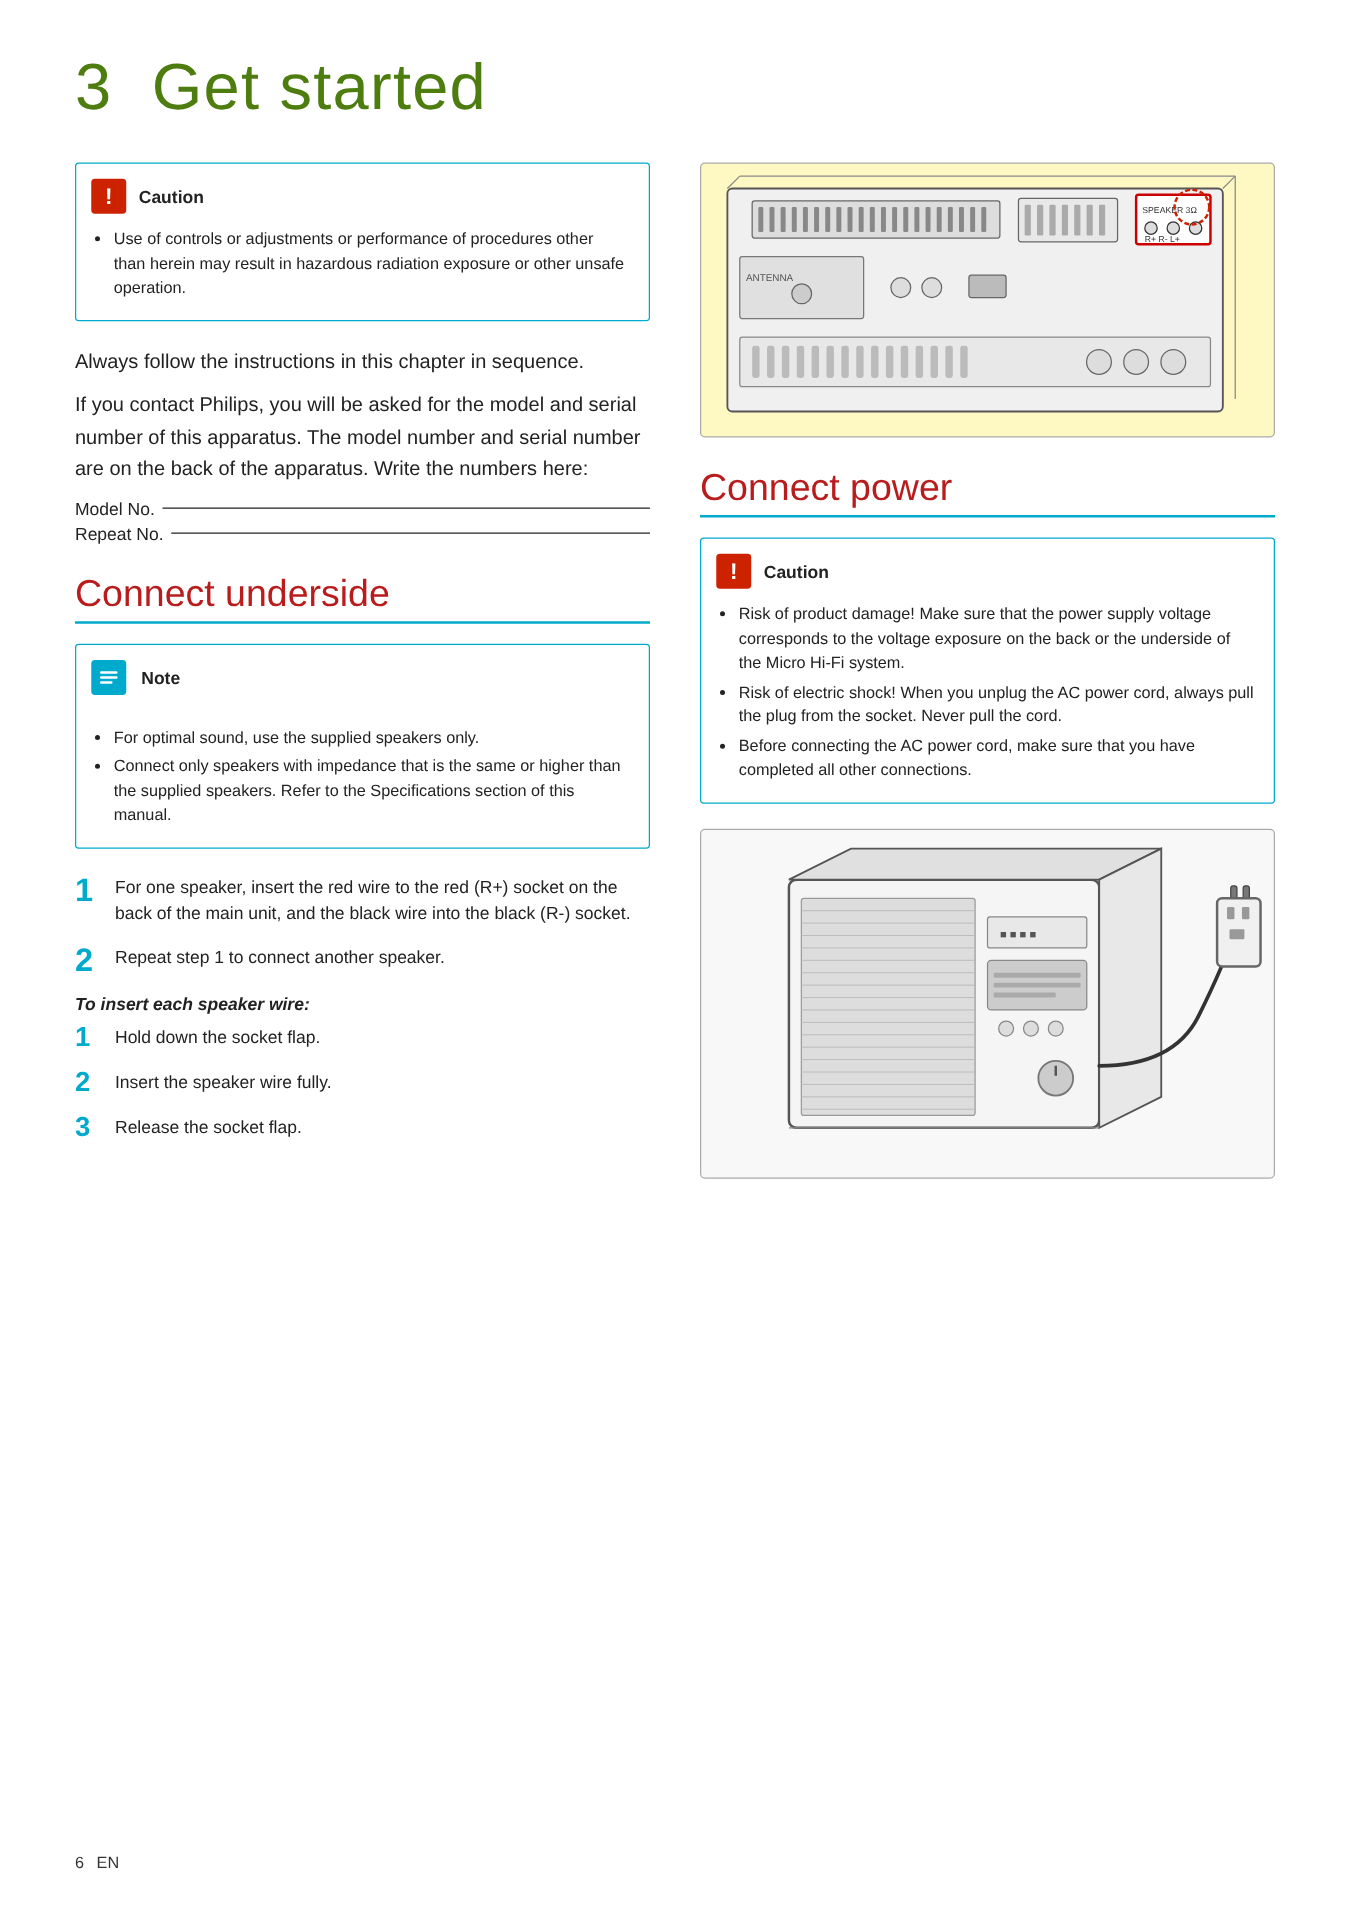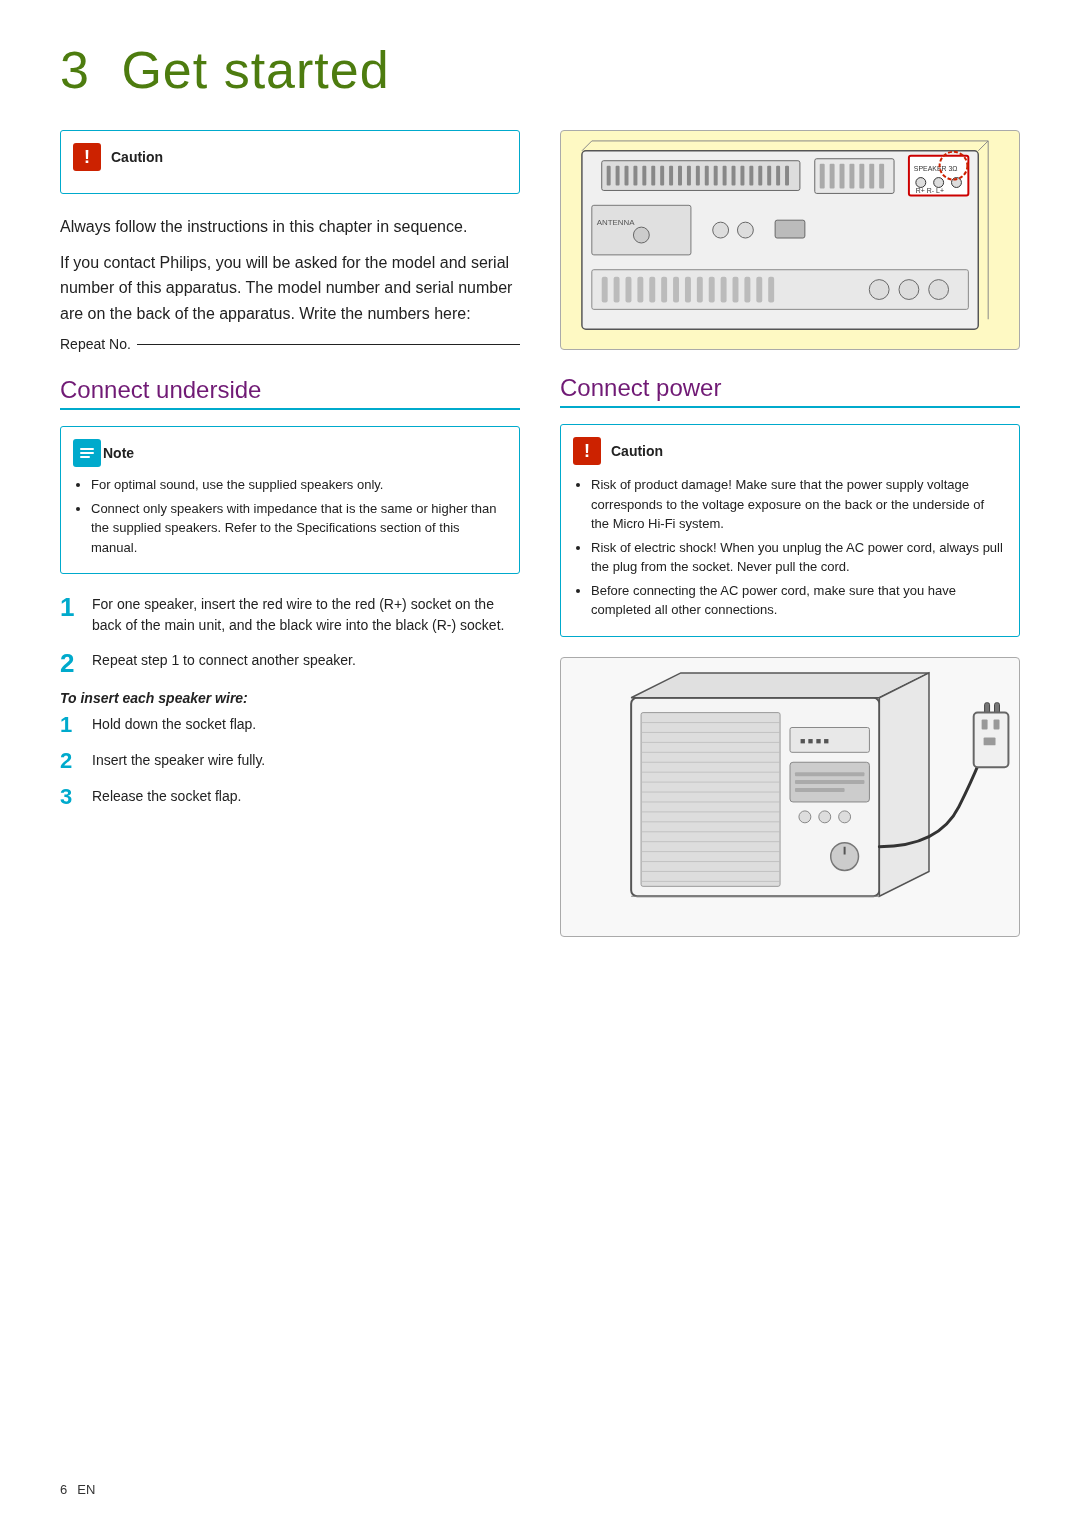--- a/index.html
+++ b/index.html
@@ -91,22 +91,22 @@
     .note-box {
       border: 1.5px solid #00aacc;
       border-radius: 3px;
       padding: 12px 16px 12px 12px;
       margin-bottom: 20px;
     }
 
     .note-header {
       display: flex;
       align-items: center;
-      gap: 2px;
-      margin-bottom: 8px;
+      gap: 12px;
+      margin-bottom: 24px;
       font-weight: bold;
       font-size: 14px;
     }
 
     .note-icon {
       display: flex;
       align-items: center;
       justify-content: center;
       width: 28px;
       height: 28px;
@@ -145,23 +145,23 @@
       font-size: 14px;
     }
 
     .fill-line-underline {
       flex: 1;
       border-bottom: 1px solid #222;
     }
 
     
     .section-heading {
-      font-size: 24px;
+      font-size: 30px;
       font-weight: 300;
-      color: #701a75;
+      color: #b91c1c;
       margin-bottom: 16px;
       margin-top: 24px;
       padding-bottom: 4px;
       border-bottom: 2px solid #00aacc;
     }
 
     
     .step-list {
       margin-bottom: 14px;
     }
@@ -252,25 +252,32 @@
 
 <div class="two-column">
 
   <div class="left-col">
 
     <div class="caution-box">
       <div class="caution-header">
         <div class="caution-icon">!</div>
         <span>Caution</span>
       </div>
+      <ul>
+        <li>Use of controls or adjustments or performance of procedures other than herein may result in hazardous radiation exposure or other unsafe operation.</li>
+      </ul>
     </div>
 
     <p class="body-text">Always follow the instructions in this chapter in sequence.</p>
     <p class="body-text">If you contact Philips, you will be asked for the model and serial number of this apparatus. The model number and serial number are on the back of the apparatus. Write the numbers here:</p>
 
+    <div class="fill-line">
+      <span>Model No.</span>
+      <div class="fill-line-underline"></div>
+    </div>
     <div class="fill-line">
       <span>Repeat No.</span>
       <div class="fill-line-underline"></div>
     </div>
 
     <h2 class="section-heading">Connect underside</h2>
 
     <div class="note-box">
       <div class="note-header">
         <div class="note-icon">

